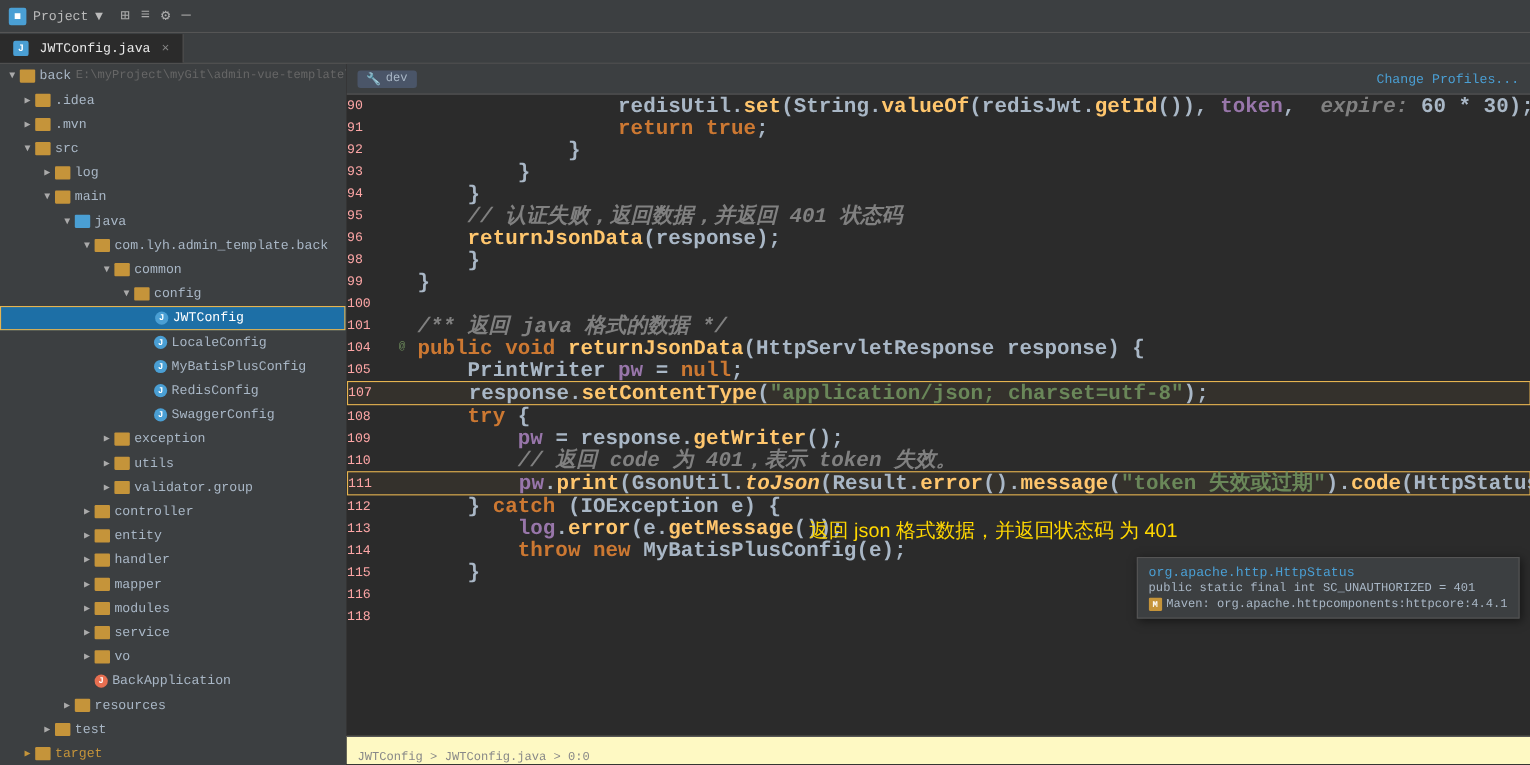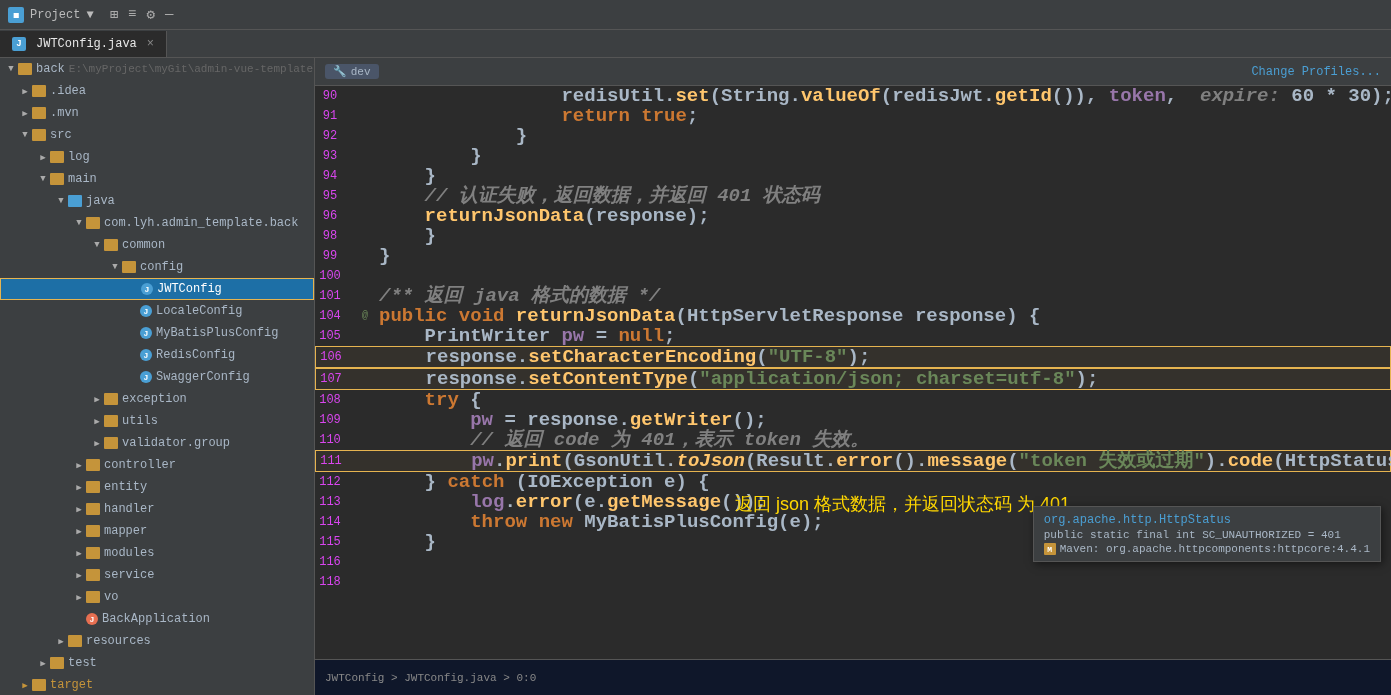--- a/index.html
+++ b/index.html
@@ -190,23 +190,23 @@
     }
     .code-line {
       display: flex;
       align-items: flex-start;
       min-height: 20px;
       line-height: 20px;
     }
     .line-number {
       width: 40px;
       min-width: 40px;
-      text-align: center;
+      text-align: left;
       padding-right: 10px;
-      color: #d946ef;
+      color: #fca5a5;
       font-size: 12px;
       user-select: none;
       flex-shrink: 0;
     }
     .line-gutter {
       width: 20px;
       min-width: 20px;
       display: flex;
       align-items: center;
       justify-content: center;
@@ -252,24 +252,24 @@
     .tooltip-maven { color: #a9b7c6; font-size: 11px; display: flex; align-items: center; gap: 4px; margin-top: 2px; }
     .maven-icon {
       width: 12px; height: 12px;
       background: #c5943a;
       border-radius: 1px;
       display: inline-flex; align-items: center; justify-content: center;
       font-size: 8px; color: white; font-weight: bold;
     }
     
     .bottom-bar {
-      background: #0f172a;
-      height: 36px;
-      display: flex;
-      align-items: center;
+      background: #fef9c3;
+      height: 26px;
+      display: flex;
+      align-items: flex-end;
       padding: 0 10px;
       font-size: 11px;
       color: #888;
       border-top: 1px solid #555;
       flex-shrink: 0;
     }
   </style>
 </head>
 <body>
 
@@ -593,25 +593,20 @@
             </span>
           <span class="line-content"><span class="kw">public</span> <span class="kw">void</span> <span class="fn">returnJsonData</span><span class="plain">(</span><span class="cls">HttpServletResponse</span><span class="plain"> response) {</span></span>
         </div>
 
         <div class="code-line">
           <span class="line-number">105</span>
           <span class="line-gutter"></span>
           <span class="line-content">    <span class="cls">PrintWriter</span> <span class="var">pw</span> = <span class="kw">null</span>;</span>
         </div>
 
-        <div class="code-line highlighted-line">
-          <span class="line-number">106</span>
-          <span class="line-gutter"></span>
-          <span class="line-content">    <span class="plain">response.</span><span class="fn">setCharacterEncoding</span><span class="plain">(</span><span class="str">"UTF-8"</span><span class="plain">);</span></span>
-        </div>
 
         <div class="code-line highlighted-line">
           <span class="line-number">107</span>
           <span class="line-gutter"></span>
           <span class="line-content">    <span class="plain">response.</span><span class="fn">setContentType</span><span class="plain">(</span><span class="str">"application/json; charset=utf-8"</span><span class="plain">);</span></span>
         </div>
 
         <div class="code-line">
           <span class="line-number">108</span>
           <span class="line-gutter"></span>

